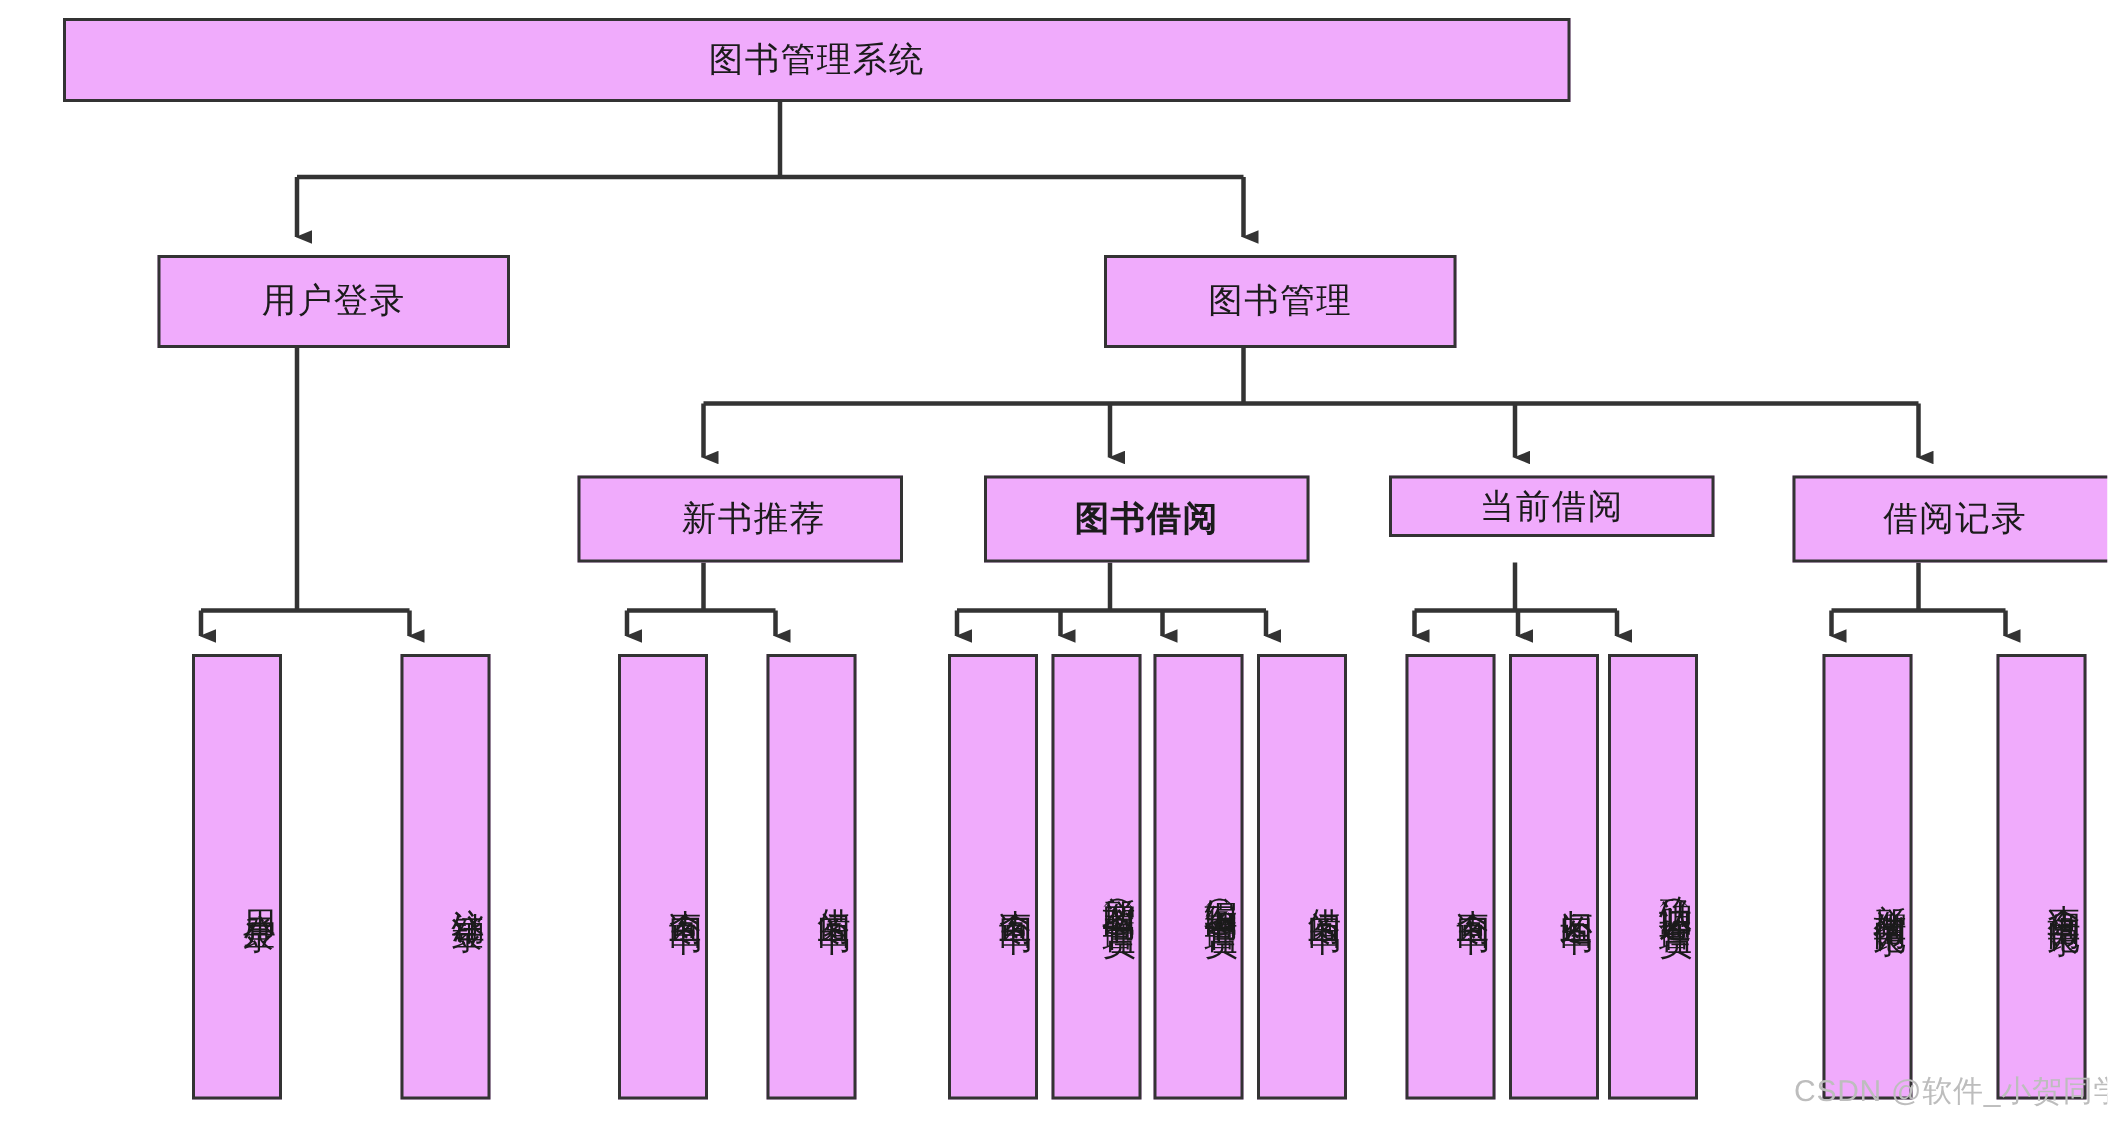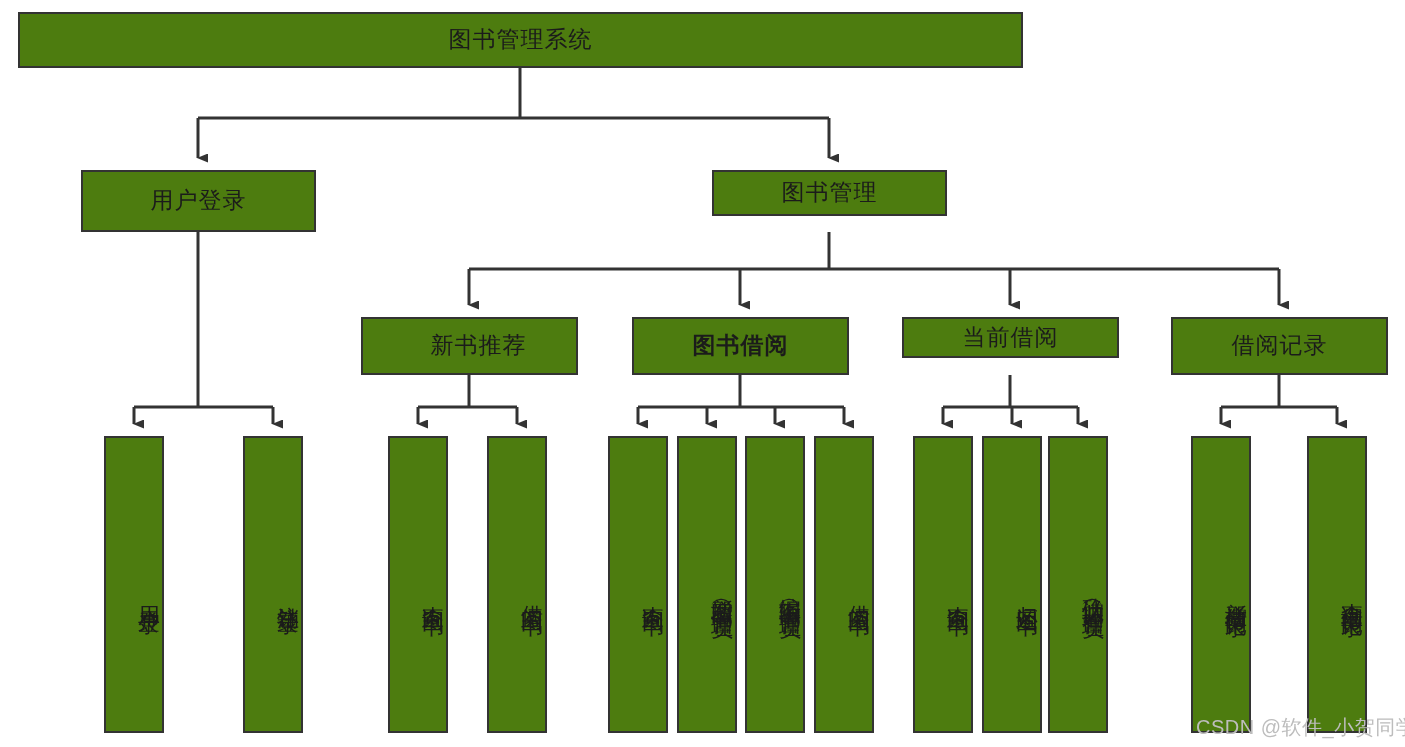--- a/index.html
+++ b/index.html
@@ -22,26 +22,27 @@
     top: 0;
     left: 0;
     width: 1405px;
     height: 747px;
     pointer-events: none;
   }
   .node {
     position: absolute;
     box-sizing: border-box;
     border: 2.5px solid #333333;
-    background: #4d7c0f;
+    background: #f0abfc;
     display: flex;
     align-items: center;
     justify-content: center;
     color: #1b1b1b;
     text-align: center;
+    margin-left: 24px;
   }
   .node.horizontal {
     font-size: 23px;
     letter-spacing: 1px;
     line-height: 1.2;
   }
   .node.vertical {
     writing-mode: vertical-rl;
     text-orientation: upright;
     font-size: 22px;
@@ -110,21 +111,21 @@
       </g>
   </svg>
 
   <div id="node-layer">
       <div class="node horizontal" style="left: 18px; top: 12px; width: 1005px; height: 56px;">
         <span class="node-label">图书管理系统</span>
       </div>
       <div class="node horizontal" style="left: 81px; top: 170px; width: 235px; height: 62px;">
         <span class="node-label">用户登录</span>
       </div>
-      <div class="node horizontal" style="left: 712px; top: 170px; width: 235px; height: 46px;">
+      <div class="node horizontal" style="left: 712px; top: 170px; width: 235px; height: 62px;">
         <span class="node-label">图书管理</span>
       </div>
       <div class="node horizontal" style="left: 361px; top: 317px; width: 217px; height: 58px; padding-left: 18px;">
         <span class="node-label">新书推荐</span>
       </div>
       <div class="node horizontal" style="left: 632px; top: 317px; width: 217px; height: 58px; font-weight: bold;">
         <span class="node-label">图书借阅</span>
       </div>
       <div class="node horizontal" style="left: 902px; top: 317px; width: 217px; height: 41px;">
         <span class="node-label">当前借阅</span>

